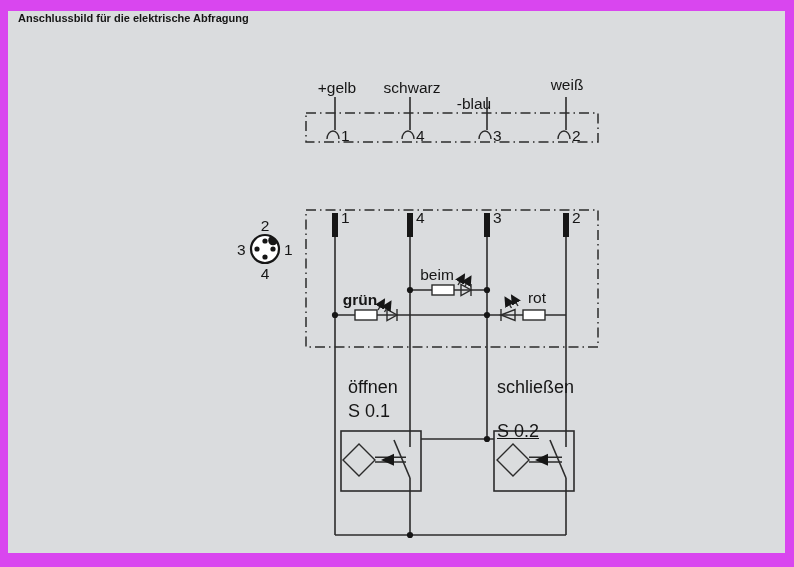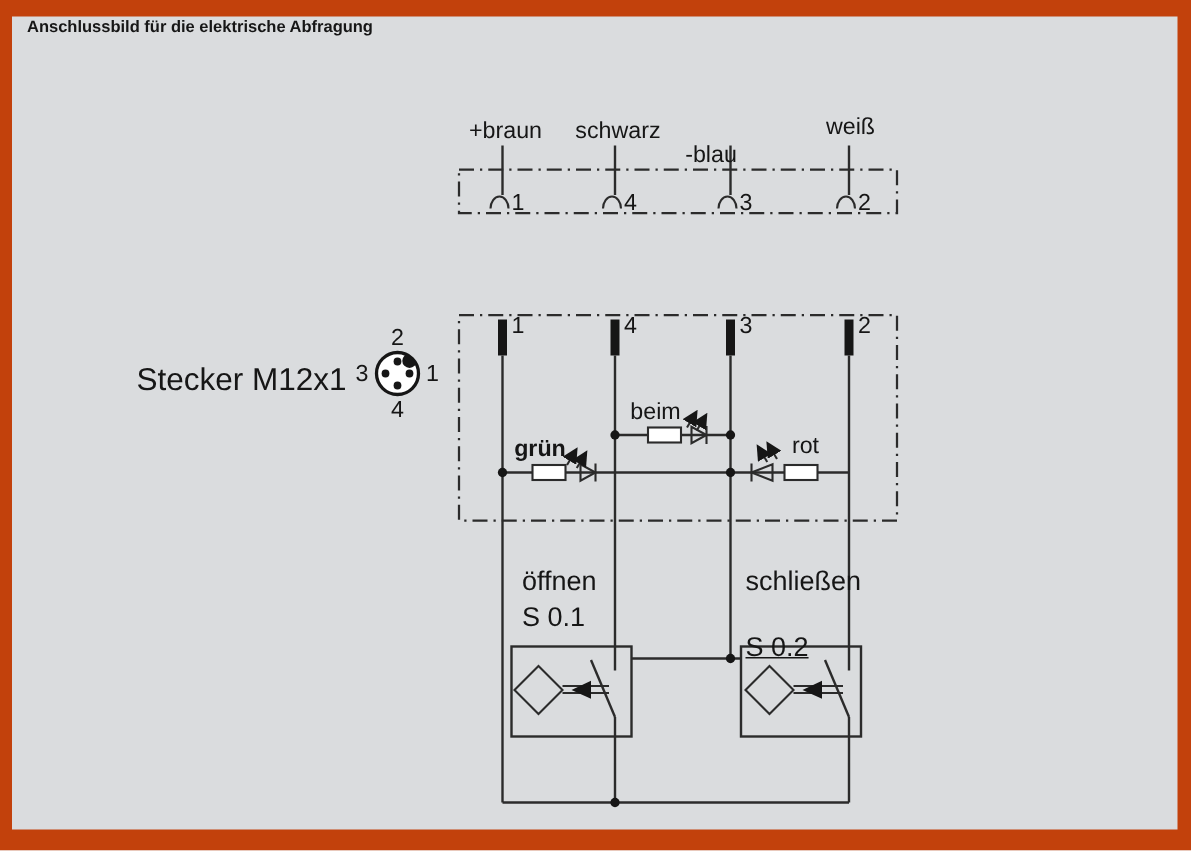--- a/index.html
+++ b/index.html
@@ -1,16 +1,16 @@
 <!DOCTYPE html>
 <html><head>
 <meta charset="utf-8">
 <style>
   html,body{margin:0;padding:0;background:#ffffff;}
-  #canvas{position:relative;width:794px;height:567px;background:#c2410c;
+  #canvas{position:relative;width:794px;height:567px;background:#d946ef;
           font-family:"Liberation Sans", sans-serif;color:#1a1a1a;overflow:hidden;}
   #panel{position:absolute;left:8px;top:11px;width:777px;height:542px;background:#dadcde;}
   svg{position:absolute;left:0;top:0;}
   .t{position:absolute;white-space:nowrap;line-height:1.1;color:#161616;}
   .c{transform:translateX(-50%);}
   .bold{font-weight:bold;}
   .s11{font-size:11px;}
   .s15{font-size:15.5px;}
   .s18{font-size:18px;}
   .s21{font-size:21px;}
@@ -131,36 +131,35 @@
     <g>
       <circle cx="265" cy="249" r="14" fill="#ffffff" stroke="#161616" stroke-width="2.2"></circle>
       <circle class="blk" cx="273" cy="240.5" r="4.8" clip-path="url(#m12clip)"></circle>
       <circle class="blk" cx="265" cy="241" r="2.6"></circle>
       <circle class="blk" cx="257" cy="249" r="2.6"></circle>
       <circle class="blk" cx="273" cy="249" r="2.6"></circle>
       <circle class="blk" cx="265" cy="257" r="2.6"></circle>
     </g>
   </svg>
 
-  <div class="t s15 c" style="left:337px;top:79px;">+braun</div>
+  <div class="t s15 c" style="left:337px;top:79px;">+gelb</div>
   <div class="t s15 c" style="left:412px;top:79px;">schwarz</div>
   <div class="t s15 c" style="left:474px;top:79px;margin-top:16px;">-blau</div>
   <div class="t s15 c" style="left:567px;top:76px;">weiß</div>
 
   <div class="t s15" style="left:341px;top:127px;">1</div>
   <div class="t s15" style="left:416px;top:127px;">4</div>
   <div class="t s15" style="left:493px;top:127px;">3</div>
   <div class="t s15" style="left:572px;top:127px;">2</div>
 
   <div class="t s15" style="left:341px;top:209px;">1</div>
   <div class="t s15" style="left:416px;top:209px;">4</div>
   <div class="t s15" style="left:493px;top:209px;">3</div>
   <div class="t s15" style="left:572px;top:209px;">2</div>
 
-  <div class="t s21" style="left:91px;top:242px;">Stecker M12x1</div>
   <div class="t s15 c" style="left:265px;top:217px;">2</div>
   <div class="t s15" style="left:237px;top:241px;">3</div>
   <div class="t s15" style="left:284px;top:241px;">1</div>
   <div class="t s15 c" style="left:265px;top:265px;">4</div>
 
   <div class="t s15 c" style="left:360px;top:291px;font-weight:bold;">grün</div>
   <div class="t s15 c" style="left:437px;top:266px;">beim</div>
   <div class="t s15 c" style="left:537px;top:289px;text-align:right;">rot</div>
 
   <div class="t s18" style="left:348px;top:378px;">öffnen</div>

